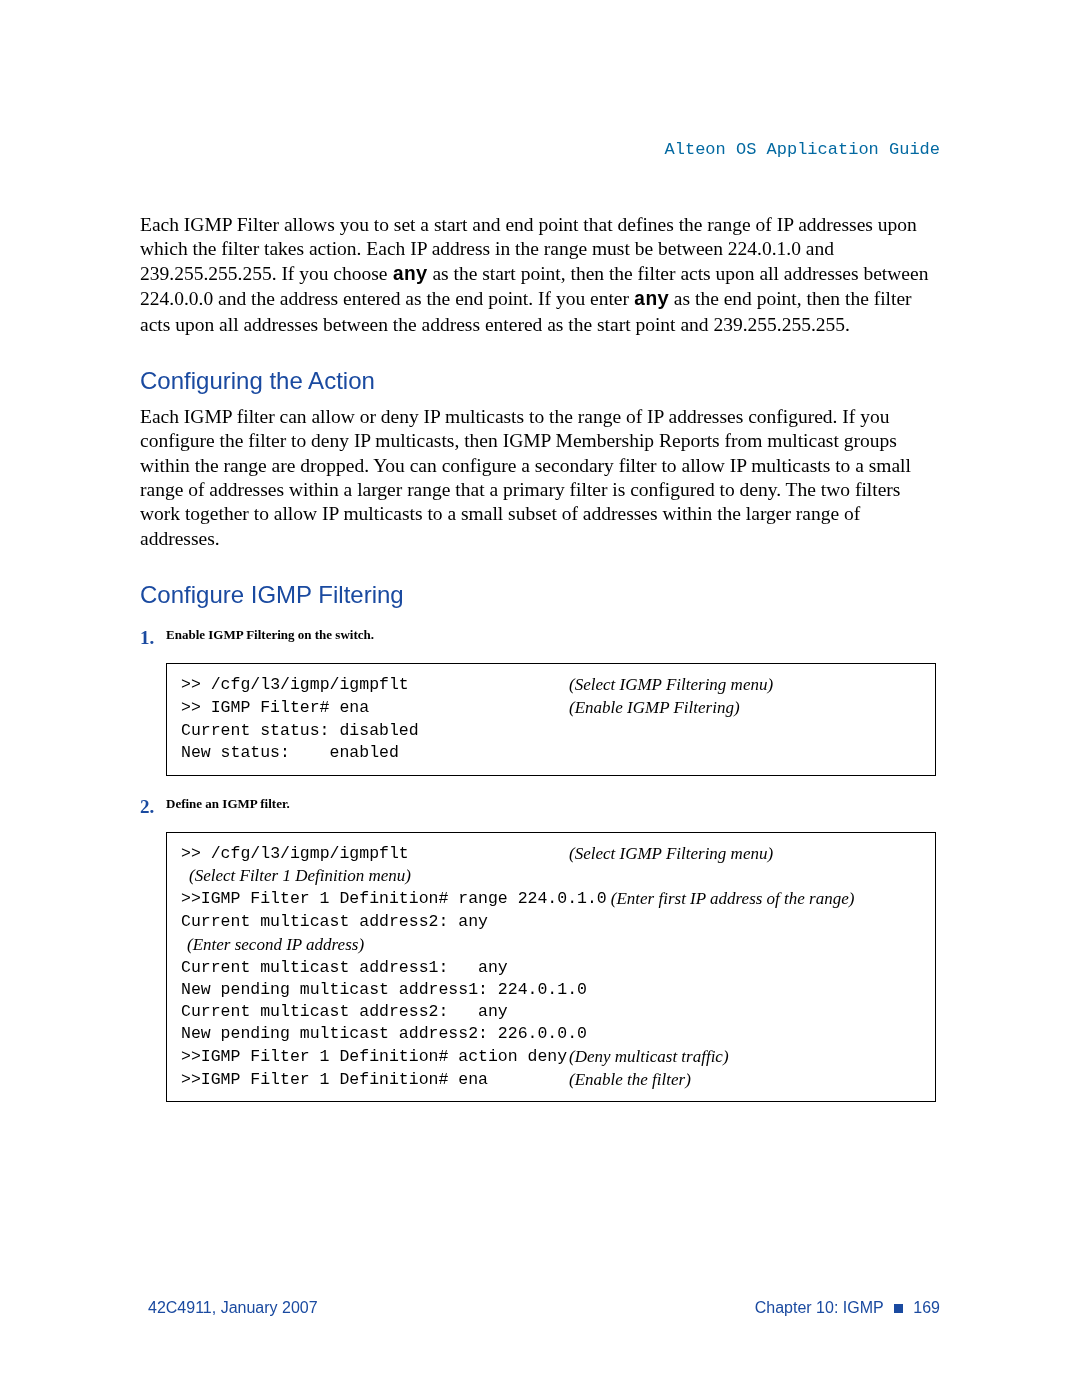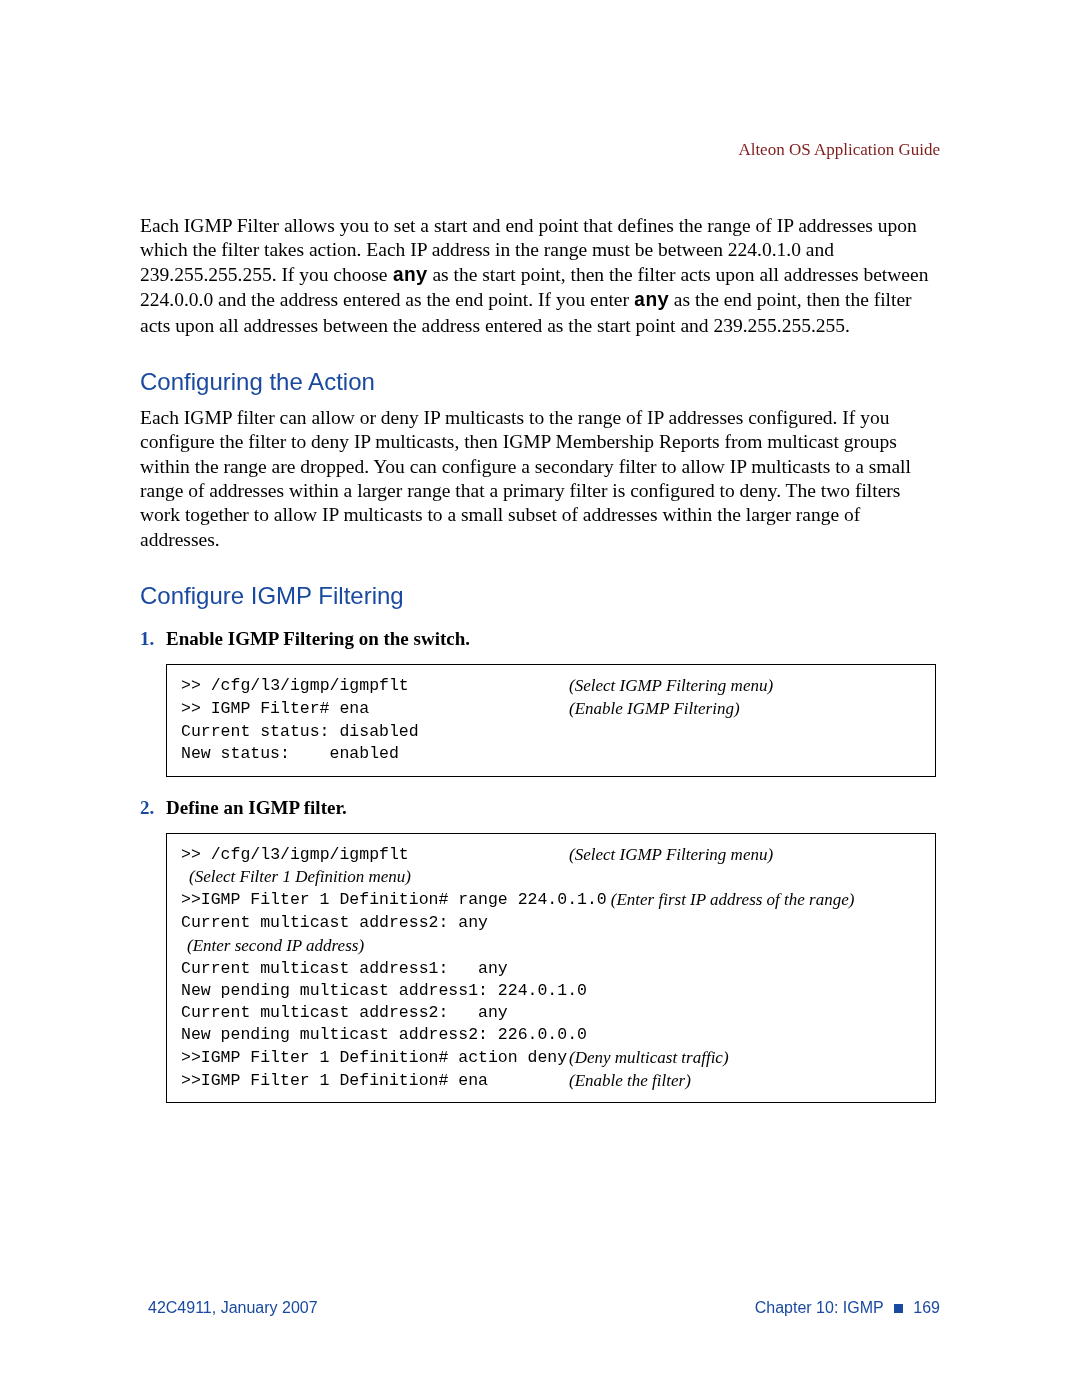--- a/index.html
+++ b/index.html
@@ -12,22 +12,22 @@
     height: 1397px;
     position: relative;
     box-sizing: border-box;
   }
   .page {
     padding: 140px 140px 0 140px;
     box-sizing: border-box;
   }
   .running-head {
     text-align: right;
-    color: #7f1d1d;
-    font-family: Liberation Serif, serif;
+    color: #0369a1;
+    font-family: Liberation Mono, monospace;
     font-size: 17px;
     margin-bottom: 54px;
   }
   .body-para {
     font-size: 19.5px;
     line-height: 1.25;
     margin: 0 0 24px 0;
     text-align: left;
   }
   .body-para .bold-mono {
@@ -47,21 +47,21 @@
   }
   .step .num {
     color: #1a4aa0;
     font-weight: bold;
     font-size: 19px;
     width: 26px;
     flex-shrink: 0;
   }
   .step .text {
     font-weight: bold;
-    font-size: 19px;
+    font-size: 13px;
   }
   .codebox {
     border: 1px solid #000;
     margin: 14px 0 20px 26px;
     padding: 10px 14px;
     font-family: "Courier New", Courier, monospace;
     font-size: 16.5px;
     line-height: 1.35;
     box-sizing: border-box;
     width: 770px;

